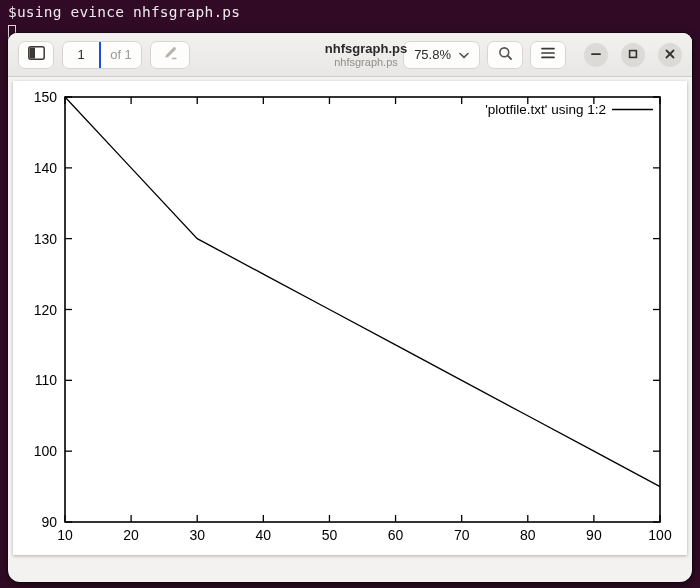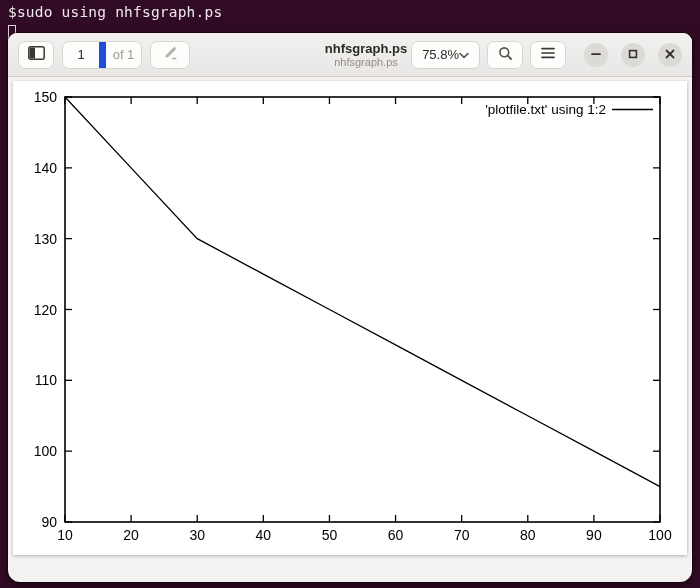--- a/index.html
+++ b/index.html
@@ -65,33 +65,33 @@
     border-radius:7px;
     overflow:hidden;
   }
   .page-cur {
     width:36px; display:flex; align-items:center; justify-content:center;
     font-size:13px; color:#2d2b28; cursor:text;
   }
   .page-of {
     width:42px; display:flex; align-items:center; justify-content:center;
     font-size:13px; color:#9d9892;
-    border-left:7px solid #1d4ed8;
+    border-left:2px solid #1d4ed8;
   }
 
   .hb-title {
     position:absolute; left:50%; top:50%;
     transform:translate(-50%,-50%);
     text-align:center; line-height:1.2; white-space:nowrap;margin-left:16px;
   }
   .title    { font-size:13px; font-weight:bold; color:#2b2926; }
   .subtitle { font-size:11px; color:#938e88; }
 
   .hb-right { margin-left:auto; display:flex; align-items:center; gap:7px; }
-  .zoom-btn { padding:0 10px; font-size:13px; color:#2d2b28; }
+  .zoom-btn { padding:0 10px; gap:8px; font-size:13px; color:#2d2b28; }
 
   .win-controls { display:flex; align-items:center; gap:13px; margin-left:11px; }
   .wc {
     width:24px; height:24px; border-radius:50%;
     background:#dcdad7; border:none; cursor:pointer;
     display:flex; align-items:center; justify-content:center; padding:0;
   }
 
   
   .docview {
@@ -103,21 +103,21 @@
     background: var(--page-bg, #ffffff);
     height:474px;
     box-shadow:0 1px 3px rgba(0,0,0,.28);
   }
   #chart { display:block; width:100%; height:100%; }
   #chart text { font-family:"Liberation Sans", sans-serif; }
 </style>
 </head>
 <body style="--terminal-bg: #310b25; --terminal-text: #efe9ed; --header-bg: #eceae8; --doc-bg: #f3f2f1; --page-bg: #ffffff; --chart-line: #000000;">
 
-<div class="term-line">$sudo using nhfsgraph.ps</div>
+<div class="term-line">$using evince nhfsgraph.ps</div>
 <div class="term-cursor"></div>
 
 <div class="window">
 
   <div class="headerbar">
 
     <div class="hb-left">
       <button class="hb-btn icon-btn">
         <span>
           <svg width="17" height="14" viewBox="0 0 17 14">

